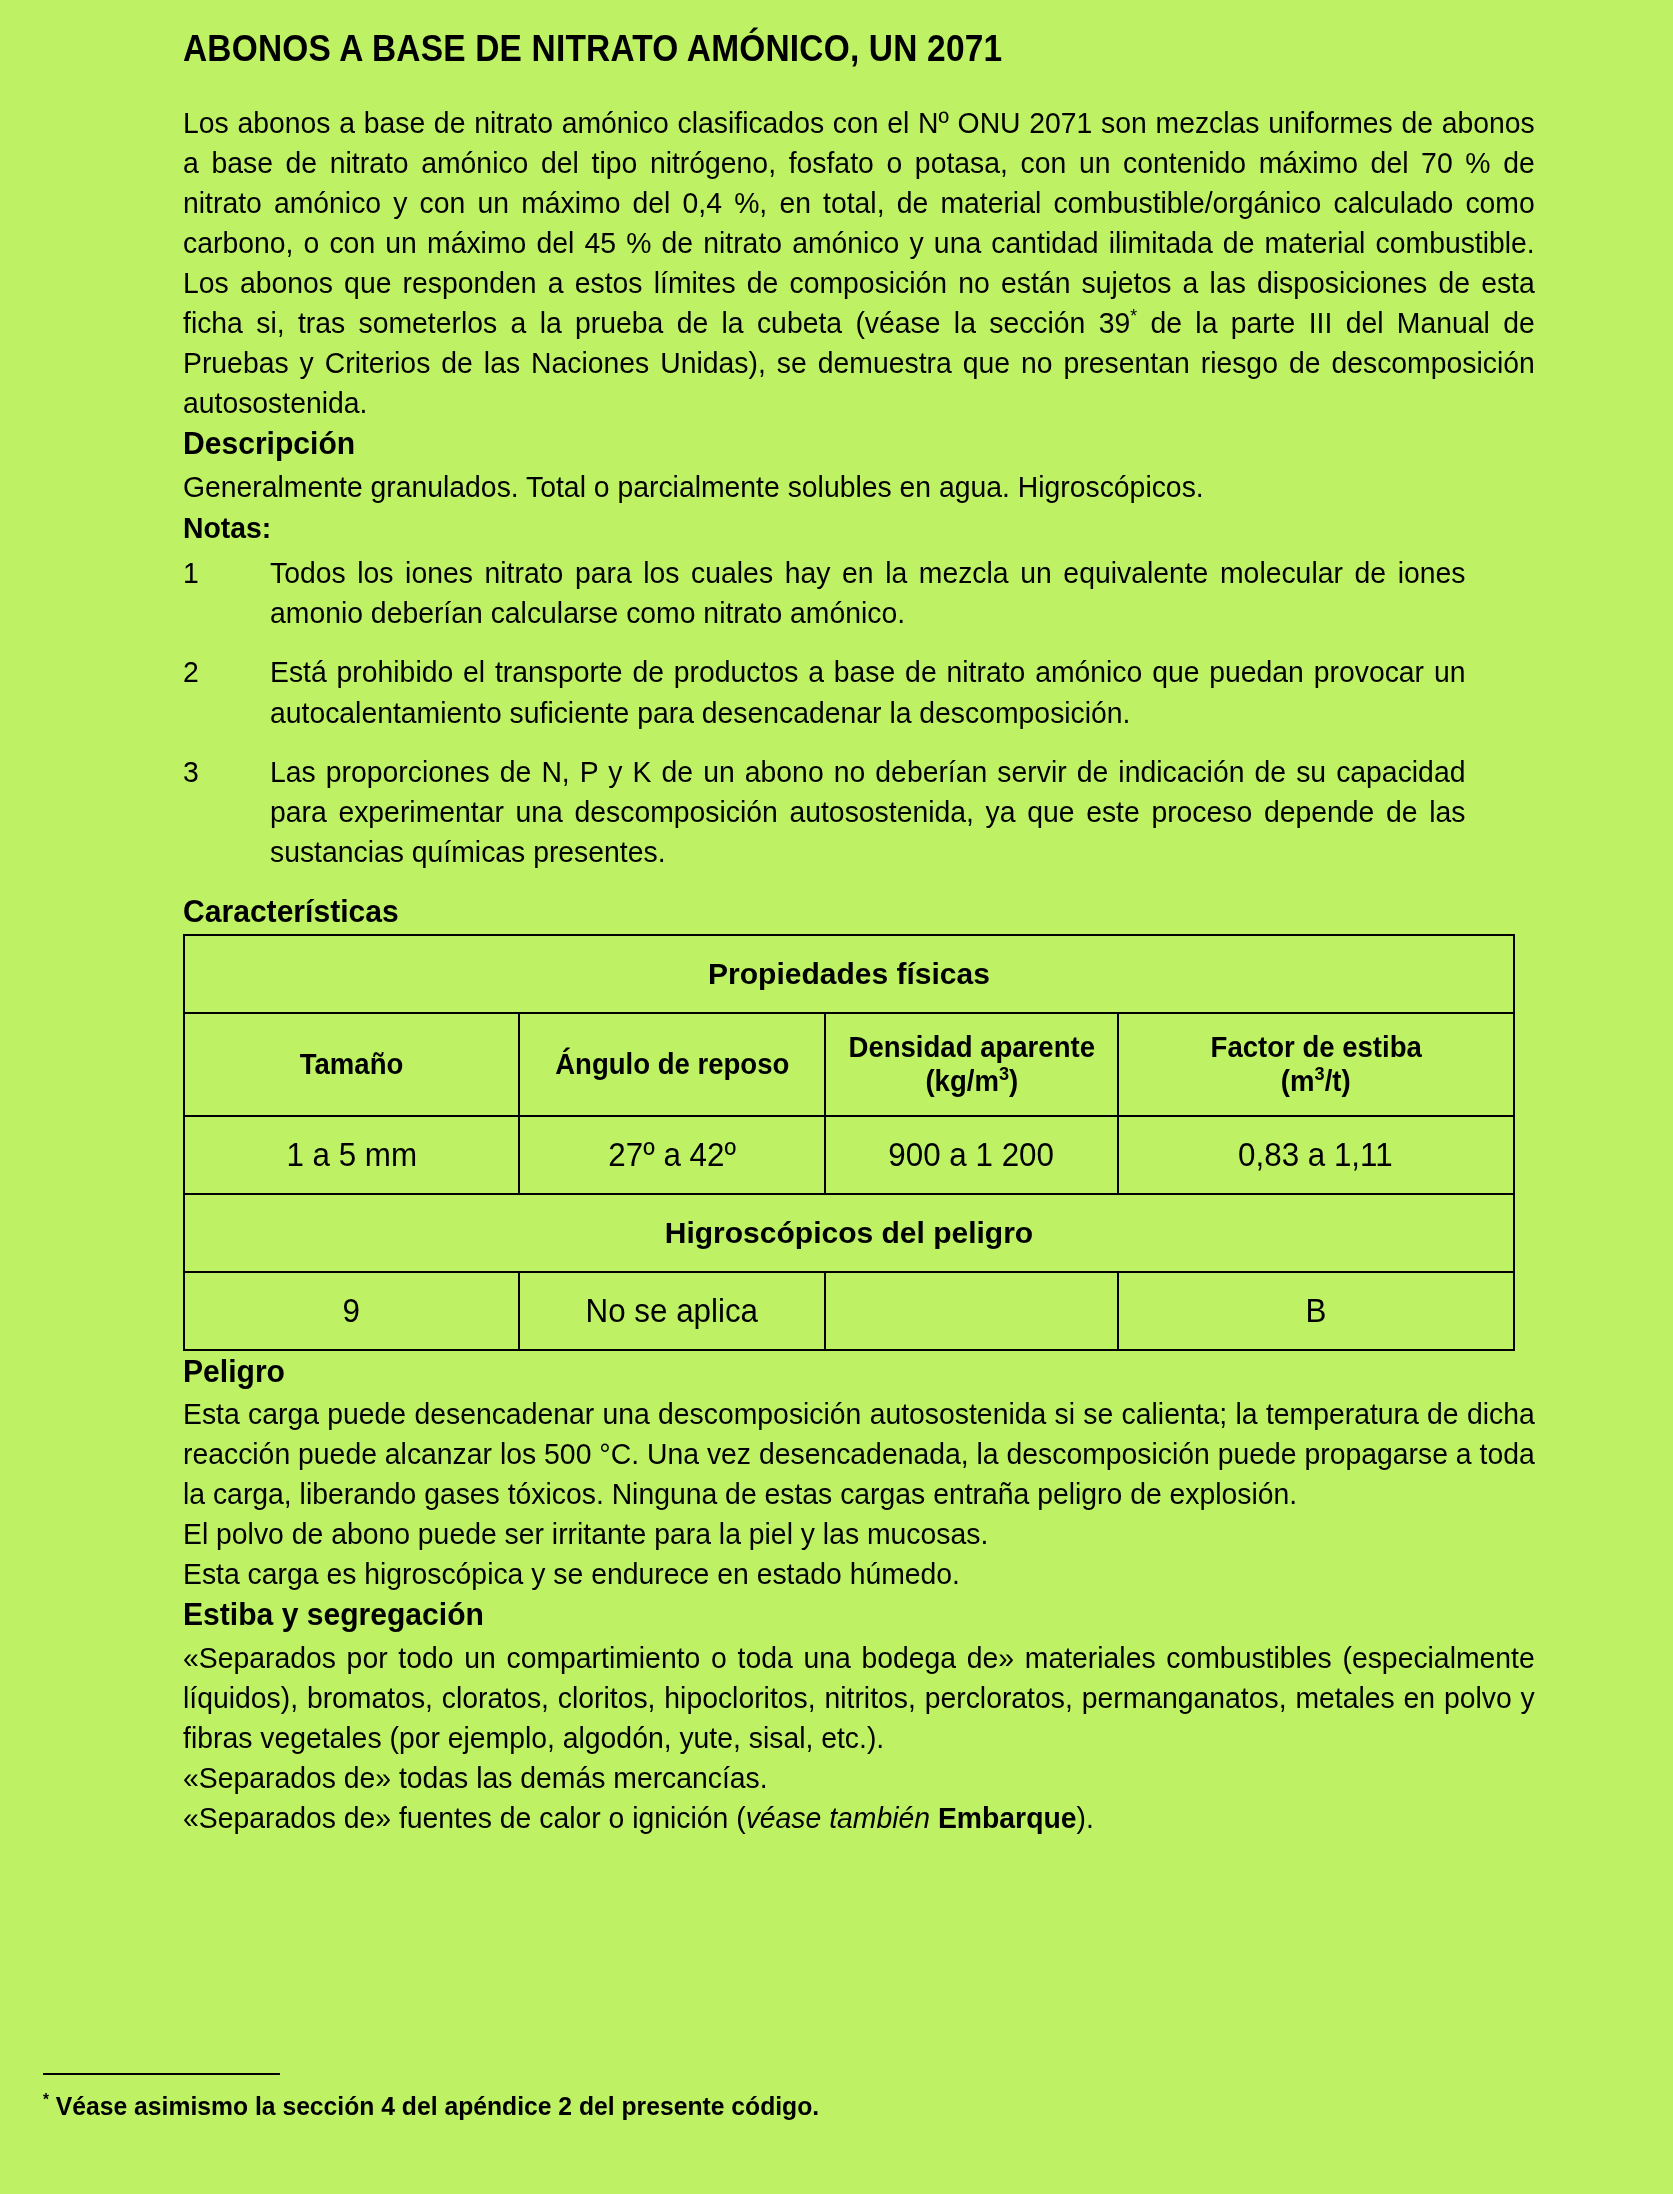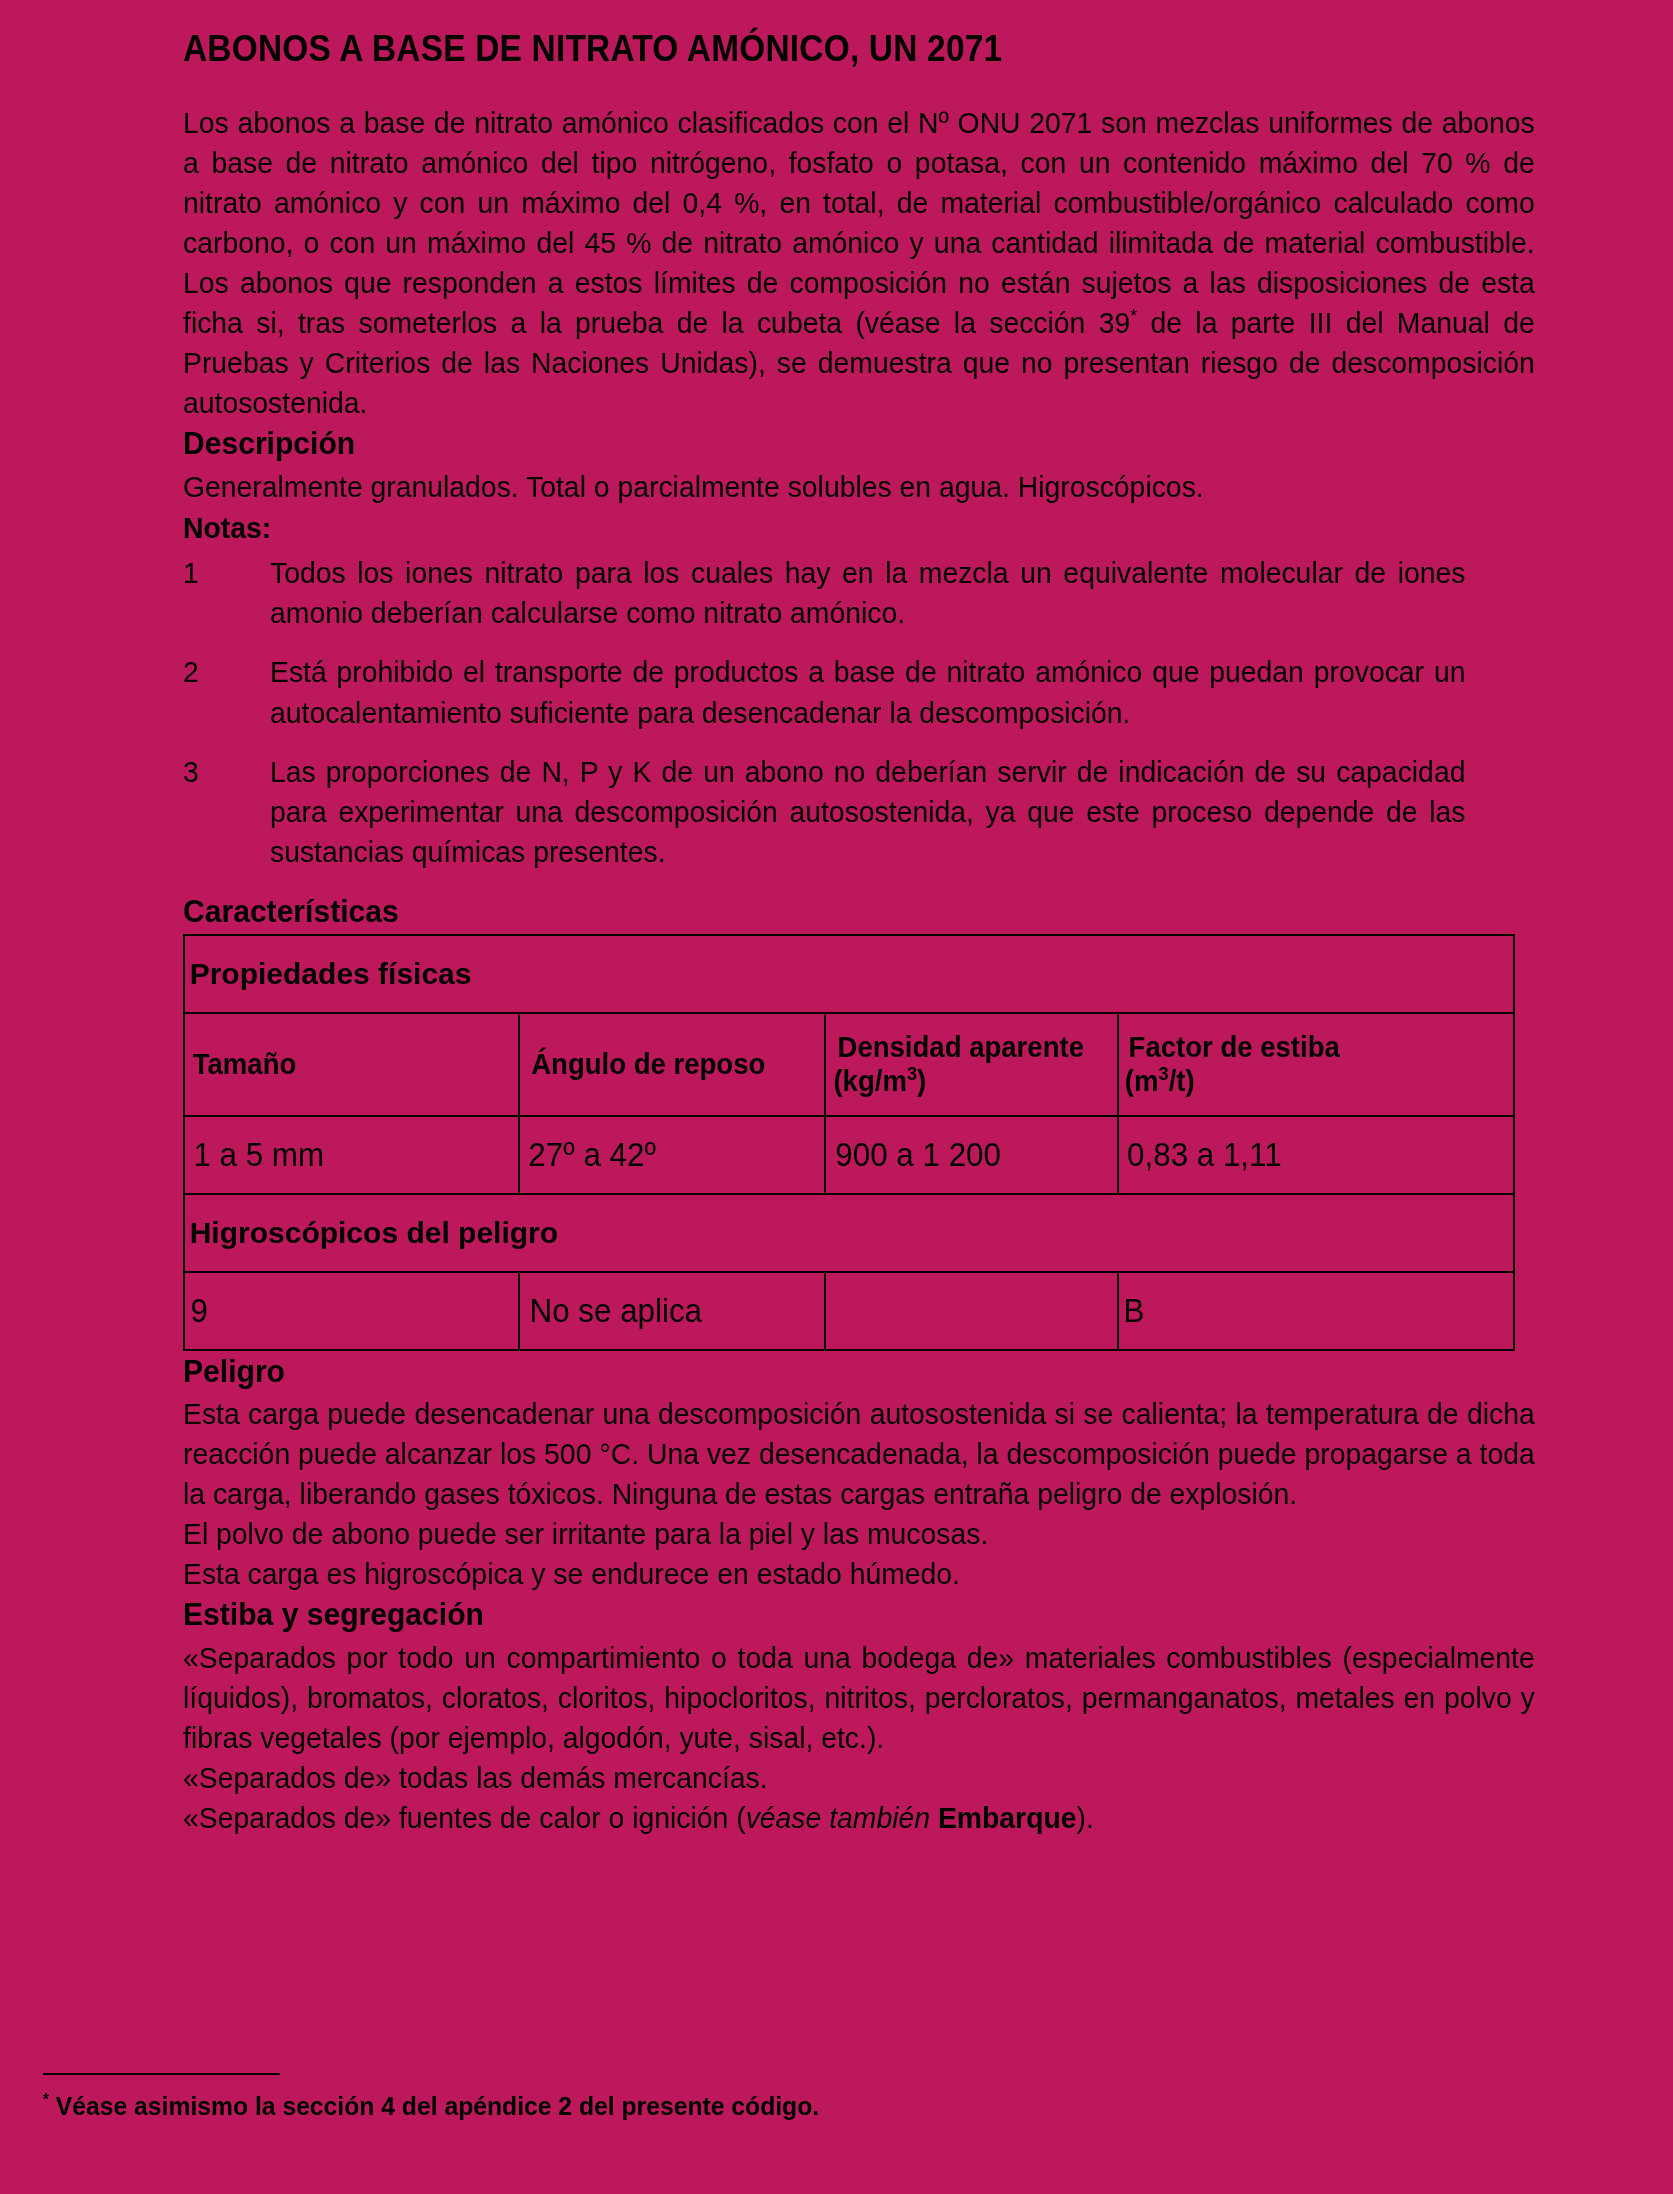--- a/index.html
+++ b/index.html
@@ -10,21 +10,21 @@
   }
   body {
     font-family: "Liberation Sans", "DejaVu Sans", sans-serif;
     color: #000000;
     -webkit-font-smoothing: antialiased;
   }
   .page {
     position: relative;
     width: 1673px;
     height: 2194px;
-    background: #be185d;
+    background: #bef264;
     box-sizing: border-box;
     overflow: hidden;
   }
   .content {
     position: absolute;
     left: 183px;
     top: 28.5px;
     width: 1352px;
   }
 
@@ -117,21 +117,21 @@
   .chars-head { margin-top: 38px; margin-bottom: 9.5px; }
   table.props {
     border-collapse: collapse;
     width: 1332px;
     table-layout: fixed;
     margin: 0;
     border: 2.4px solid #000;
   }
   table.props td {
     border: 2.4px solid #000;
-    text-align: left;
+    text-align: center;
     vertical-align: middle;
     font-size: 28.5px;
     padding: 0 4.7px;
   }
   table.props td.bandhead {
     font-weight: 700;
     height: 76px;
     font-size: 30px;
   }
   table.props td.colhead {

